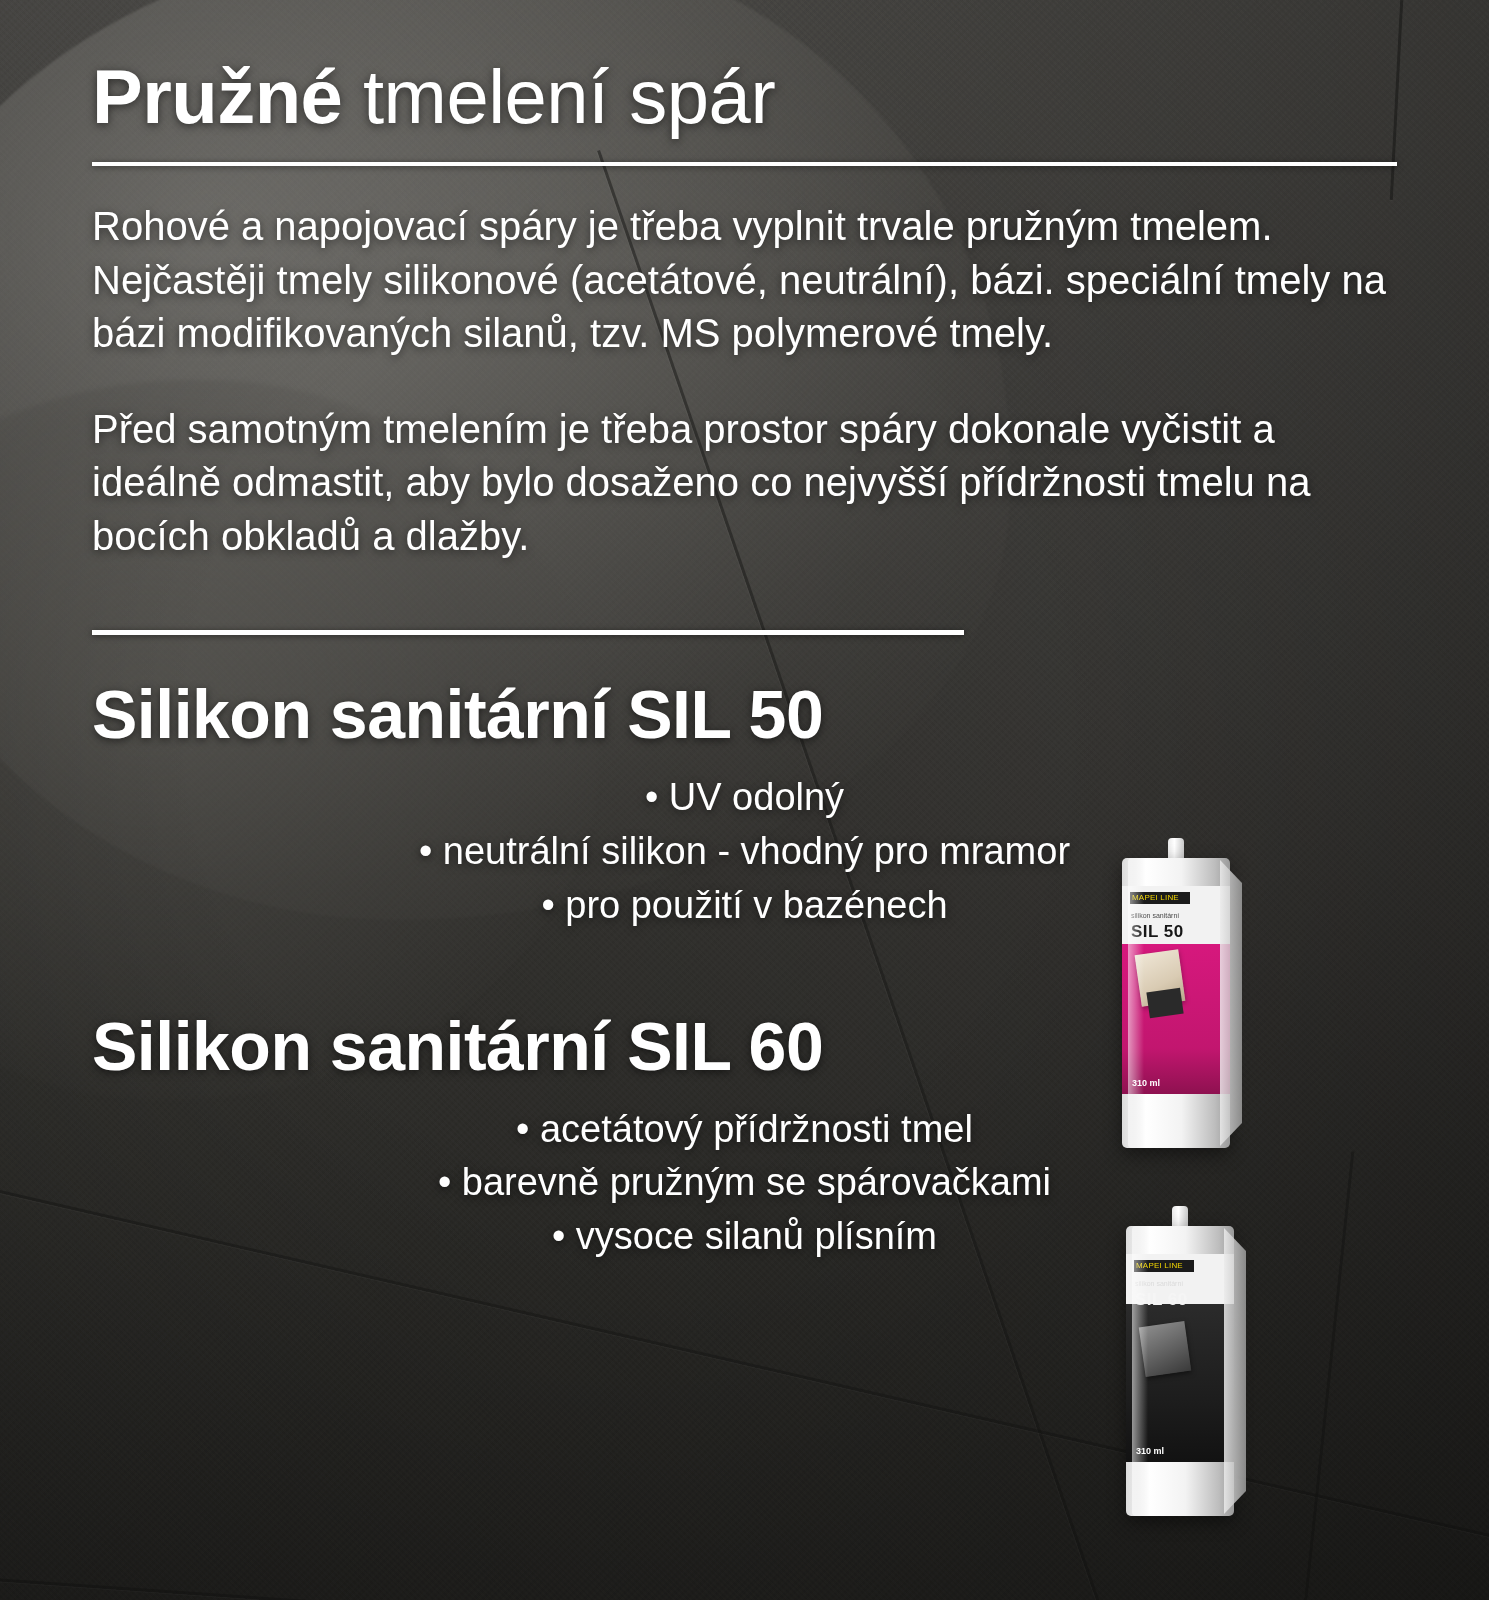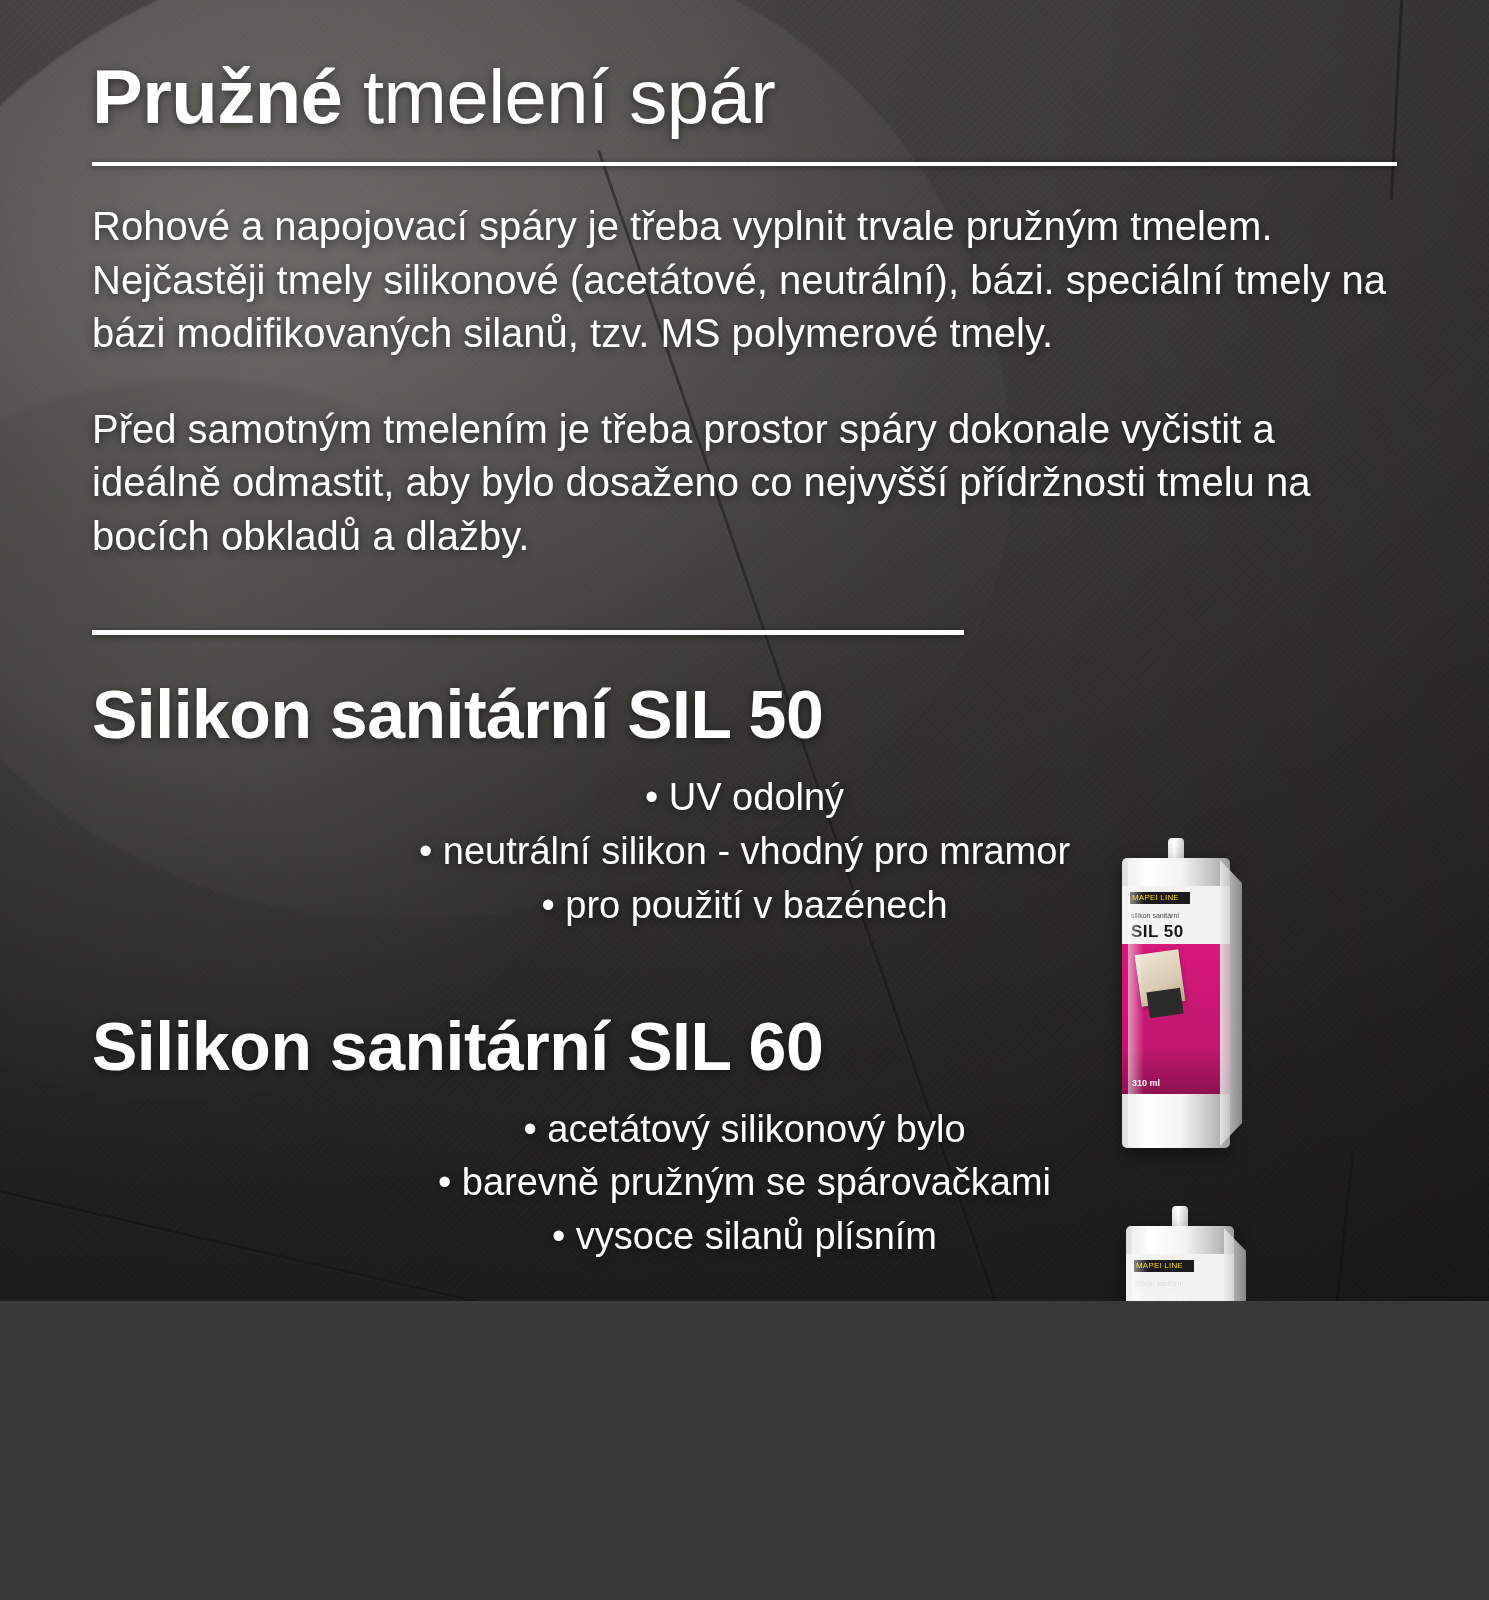--- a/index.html
+++ b/index.html
@@ -3,21 +3,21 @@
 <meta charset="utf-8">
 <style>
   html, body {
     margin: 0;
     padding: 0;
     background: #3a3a38;
   }
   .page {
     position: relative;
     width: 1489px;
-    height: 1301px;
+    height: 1600px;
     overflow: hidden;
     font-family: "Liberation Sans", sans-serif;
     color: #ffffff;
     background: #4a4947;
   }
 
   
   .bg {
     position: absolute;
     inset: 0;
@@ -350,21 +350,21 @@
         <li>• neutrální silikon - vhodný pro mramor</li>
         <li>• pro použití v bazénech</li>
       </ul>
     </div>
 
     <div class="block-gap"></div>
 
     <div class="product-block">
       <h2 class="prod">Silikon sanitární SIL 60</h2>
       <ul class="bullets">
-        <li>• acetátový silikonový bylo</li>
+        <li>• acetátový přídržnosti tmel</li>
         <li>• barevně pružným se spárovačkami</li>
         <li>• vysoce silanů plísním</li>
       </ul>
     </div>
 
   </div>
 
   <div class="cartridge sil50" id="cart-sil50">
     <div class="nozzle"></div>
     <div class="body">

